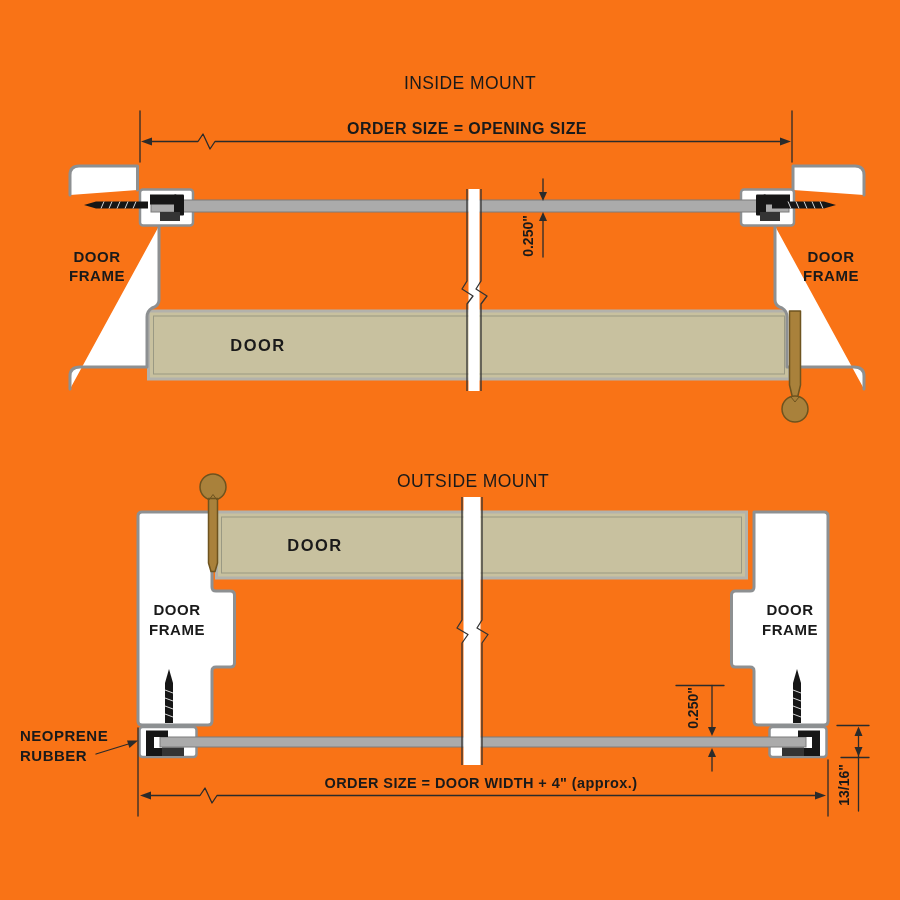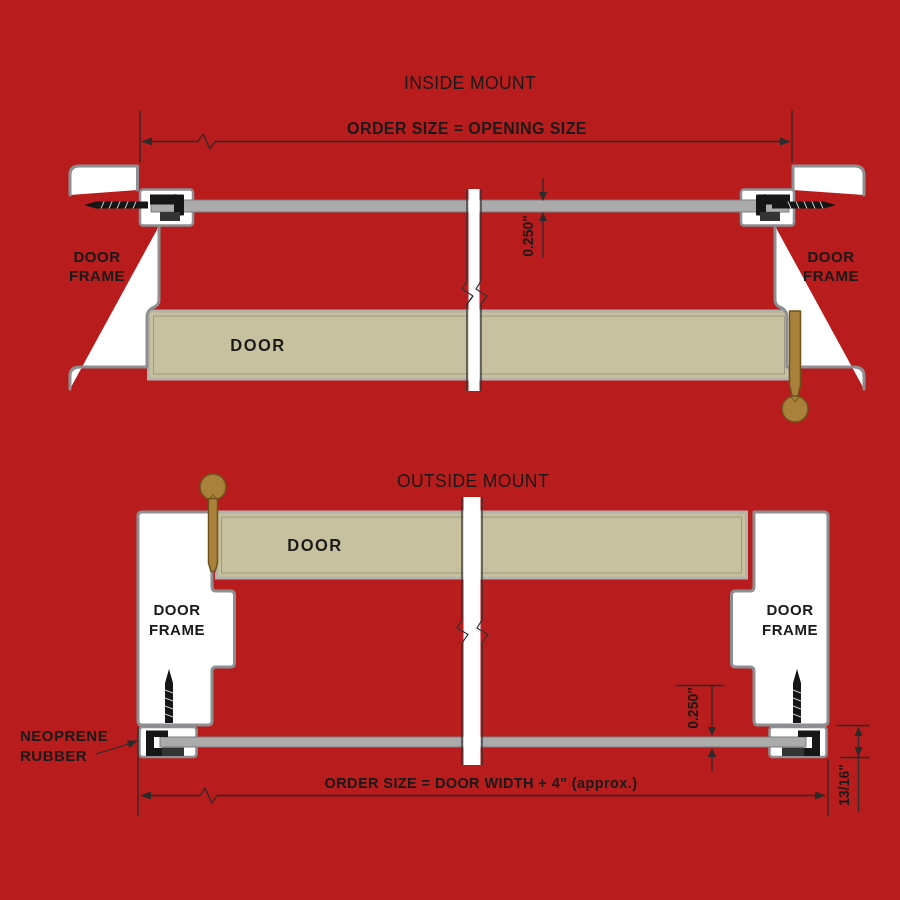--- a/index.html
+++ b/index.html
@@ -1,16 +1,16 @@
 <!DOCTYPE html>
 <html><head>
 <meta charset="utf-8">
 <style>
   html,body{margin:0;padding:0;background:#ffffff;}
-  .canvas{position:relative;width:900px;height:900px;background:#b91c1c;overflow:hidden;
+  .canvas{position:relative;width:900px;height:900px;background:#f97316;overflow:hidden;
           font-family:"Liberation Sans",sans-serif;}
   svg{display:block;}
   text{font-family:"Liberation Sans",sans-serif;fill:#1a1a1a;}
   .title-text{font-size:17.5px;font-weight:400;letter-spacing:.4px;}
   .dim-text{font-size:16px;font-weight:700;letter-spacing:.4px;}
   .dim-text-sm{font-size:14px;font-weight:700;}
   .label-text{font-size:15px;font-weight:700;letter-spacing:.5px;}
   .door-text{font-size:16.5px;font-weight:700;letter-spacing:1.5px;}
   .frame{fill:#ffffff;stroke:#8d9092;stroke-width:3;stroke-linejoin:round;stroke-linecap:round;}
   .channel{fill:#ffffff;stroke:#8d9092;stroke-width:2.5;stroke-linejoin:round;}

